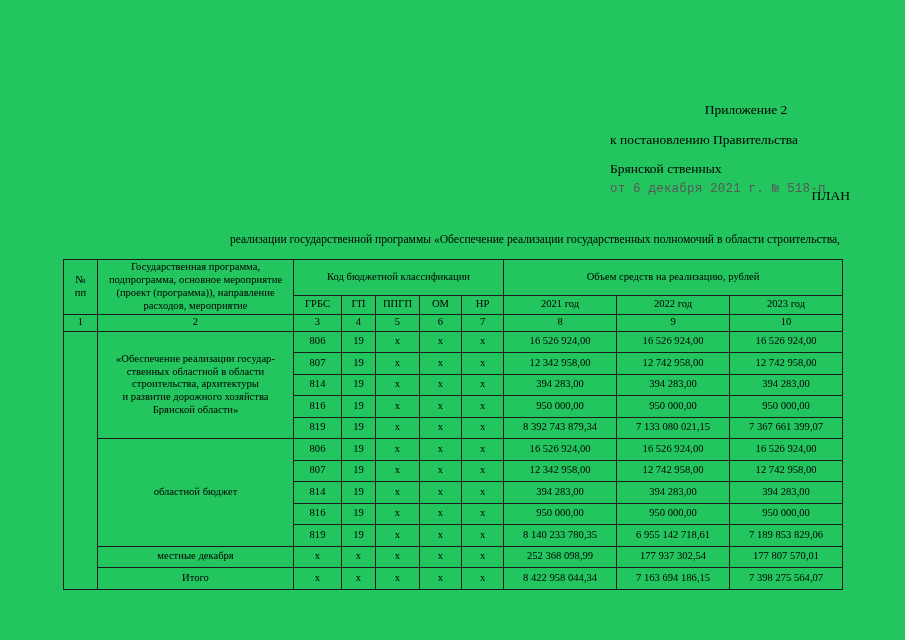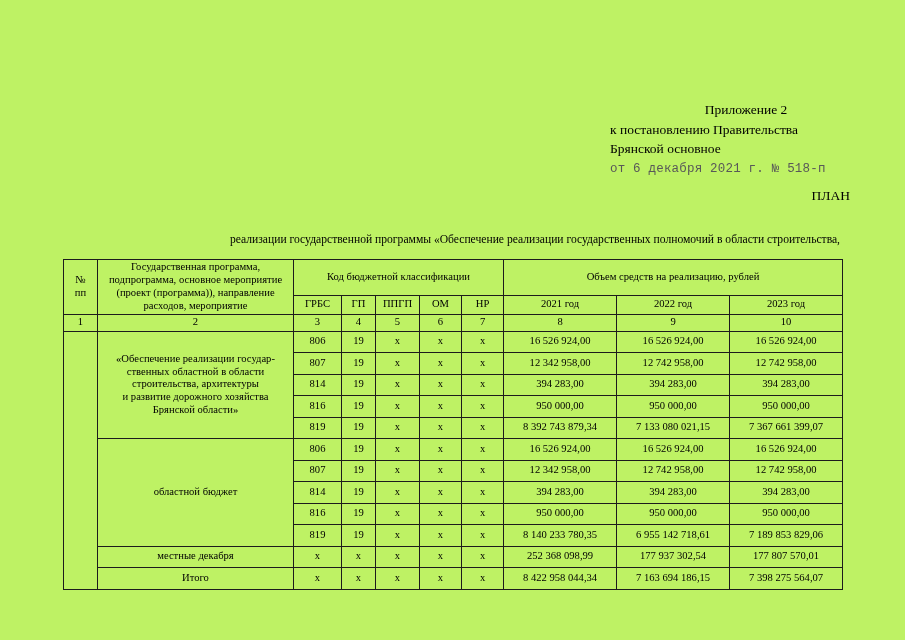--- a/index.html
+++ b/index.html
@@ -14,38 +14,38 @@
     font-family: "Liberation Serif", serif;
     color: #000000;
     position: relative;
     overflow: hidden;
   }
   .page {
     position: absolute;
     left: 0; top: 0;
     width: 905px;
     height: 640px;
-    background: #bef264;
+    background: #22c55e;
   }
 
   
   .header-block {
     position: absolute;
     left: 610px;
     top: 100px;
     width: 280px;
     font-size: 13.5px;
     line-height: 1.45;
   }
   .header-line-1 {
     text-align: center;
     display: block;
     margin-left: -8px;
   }
-  .header-line { display: block; white-space: nowrap; }
+  .header-line { display: block; white-space: nowrap; margin-top: 10px; }
   .stamp-line {
     display: block;
     white-space: nowrap;
     font-family: "Liberation Mono", monospace;
     font-size: 12.5px;
     letter-spacing: 0.2px;
     color: #585858;
     margin-top: 1px;
   }
 
@@ -117,21 +117,21 @@
   .col-y { width: 113px; }
 </style>
 </head>
 <body>
 
 <div class="page">
 
   <div class="header-block">
     <span class="header-line-1">Приложение 2</span>
     <span class="header-line">к постановлению Правительства</span>
-    <span class="header-line">Брянской основное</span>
+    <span class="header-line">Брянской ственных</span>
     <span class="stamp-line">от 6 декабря 2021 г.  № 518-п</span>
   </div>
 
   <div class="title-wrap">
     <span class="doc-title">ПЛАН</span>
     <span class="doc-subtitle">реализации государственной программы «Обеспечение реализации государственных полномочий в области строительства,</span>
   </div>
 
   <div class="table-wrap">
     <table class="plan">

